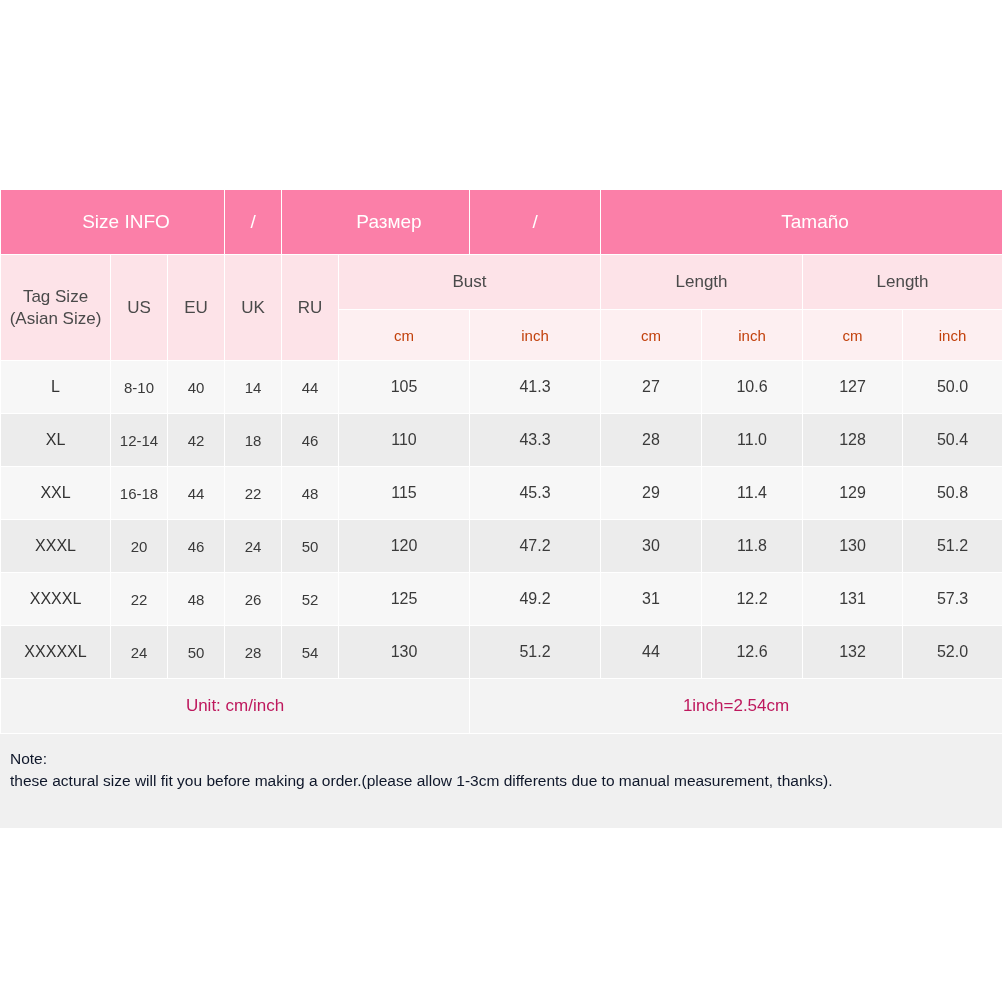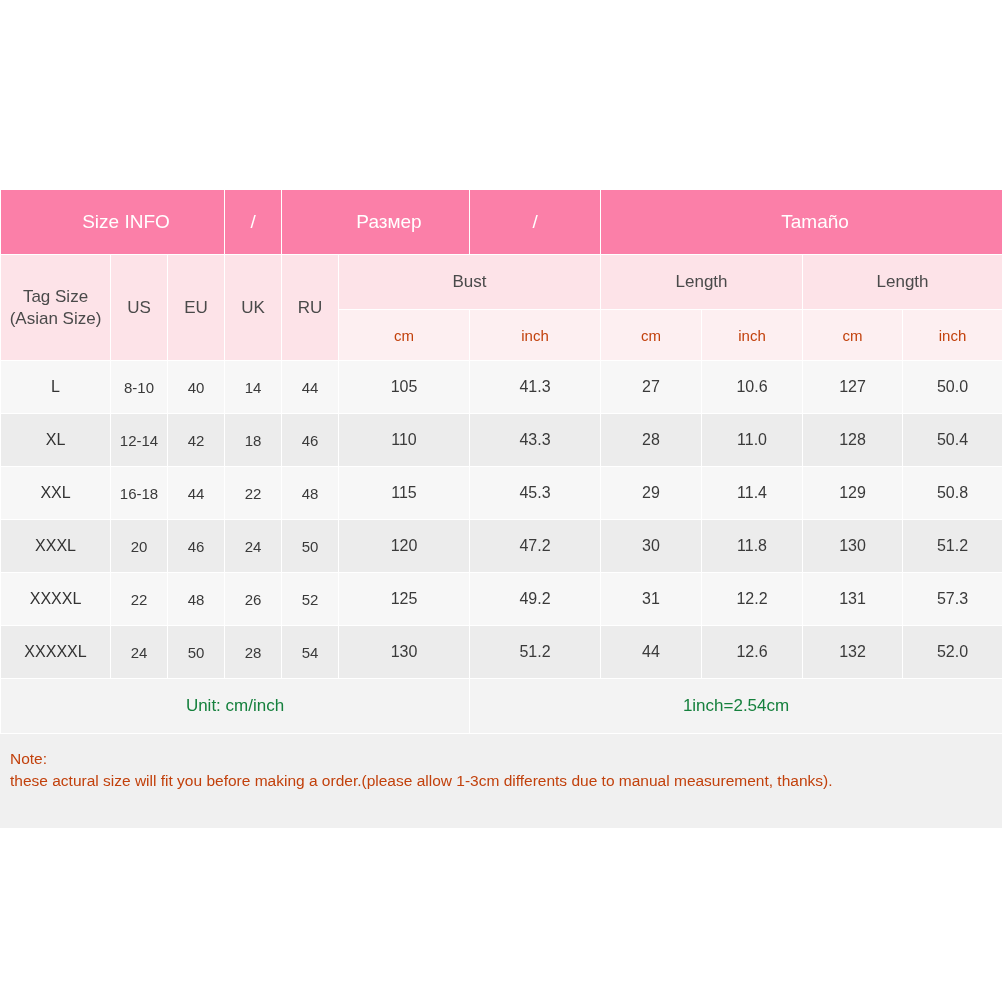--- a/index.html
+++ b/index.html
@@ -84,29 +84,29 @@
     color: #3a3a3a;
   }
   td.c-tag { font-size: 16px; color: #333; }
   td.c-small { font-size: 15px; }
 
   
   .unit-row td {
     background: #f3f3f3;
     height: 52px;
     font-size: 17px;
-    color: #15803d;
+    color: #be185d;
     border: 1px solid #ffffff;
   }
   
   .note-block {
     background: #f0f0f0;
     padding: 14px 10px 36px 10px;
     font-size: 15.5px;
-    color: #c2410c;
+    color: #0f172a;
     line-height: 1.42;
   }
   .note-line { white-space: normal; }
 </style>
 </head>
 <body>
 
 <div id="page">
   <div class="chart-wrap">
     <table class="size-table">

